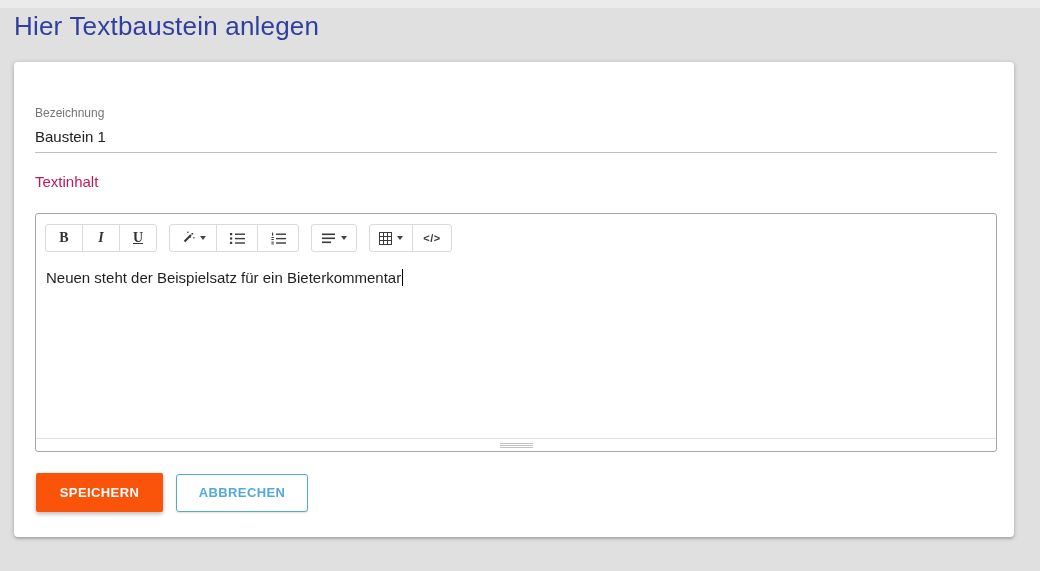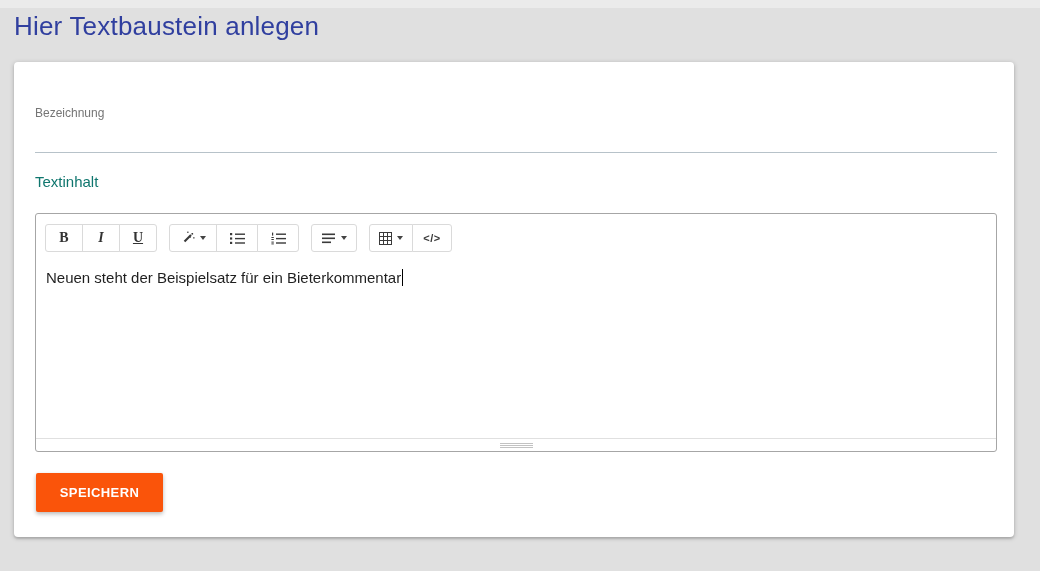--- a/index.html
+++ b/index.html
@@ -33,21 +33,21 @@
     border:none; outline:none; background:transparent;
     font-family:"Liberation Sans", sans-serif;
     font-size:15px; color:#212121; padding:0;
   }
   .field-underline {
     position:absolute; left:21px; top:90px; width:962px; height:0;
     border-bottom:1px solid #b7c2c9;
   }
   .textinhalt-label {
     position:absolute; left:21px; top:111px;
-    font-size:15px; color:#0f766e;
+    font-size:15px; color:#be185d;
   }
   .editor {
     position:absolute; left:21px; top:151px; width:962px; height:239px;
     border:1px solid #a6a6a6; border-radius:3px;
     display:flex; flex-direction:column; background:#fff;
   }
   .toolbar {
     display:flex; align-items:center;
     padding:10px 9px 4px 9px; gap:12px;
   }
@@ -114,20 +114,21 @@
 </head>
 <body>
 
 <div class="top-strip"></div>
 
 <h1 class="page-title">Hier Textbaustein anlegen</h1>
 
 <div class="card">
 
   <label class="bez-label">Bezeichnung</label>
+  <input class="bez-input" type="text" value="Baustein 1" style="">
   <div class="field-underline"></div>
 
   <label class="textinhalt-label">Textinhalt</label>
 
   <div class="editor">
     <div class="toolbar">
 
       <div class="btn-group">
         <button class="tb-btn">
           <span class="glyph-b">B</span>
@@ -222,15 +223,16 @@
       <span class="resize-handle">
         <span></span>
           <span></span>
           <span></span>
       </span>
     </div>
   </div>
 
   <div class="actions">
     <button class="btn-save">SPEICHERN</button>
+    <button class="btn-cancel">ABBRECHEN</button>
   </div>
 
 </div>
 
 </body></html>

